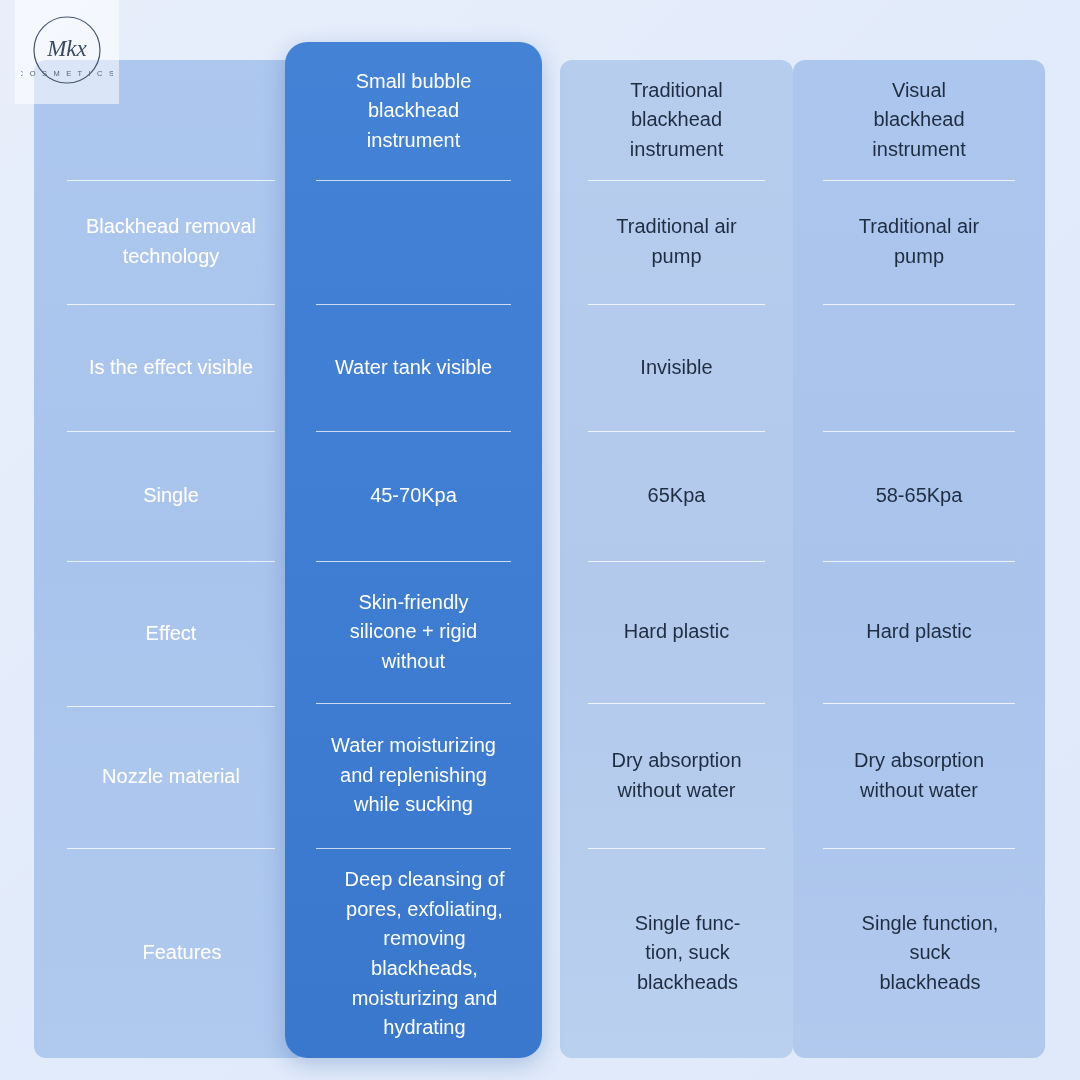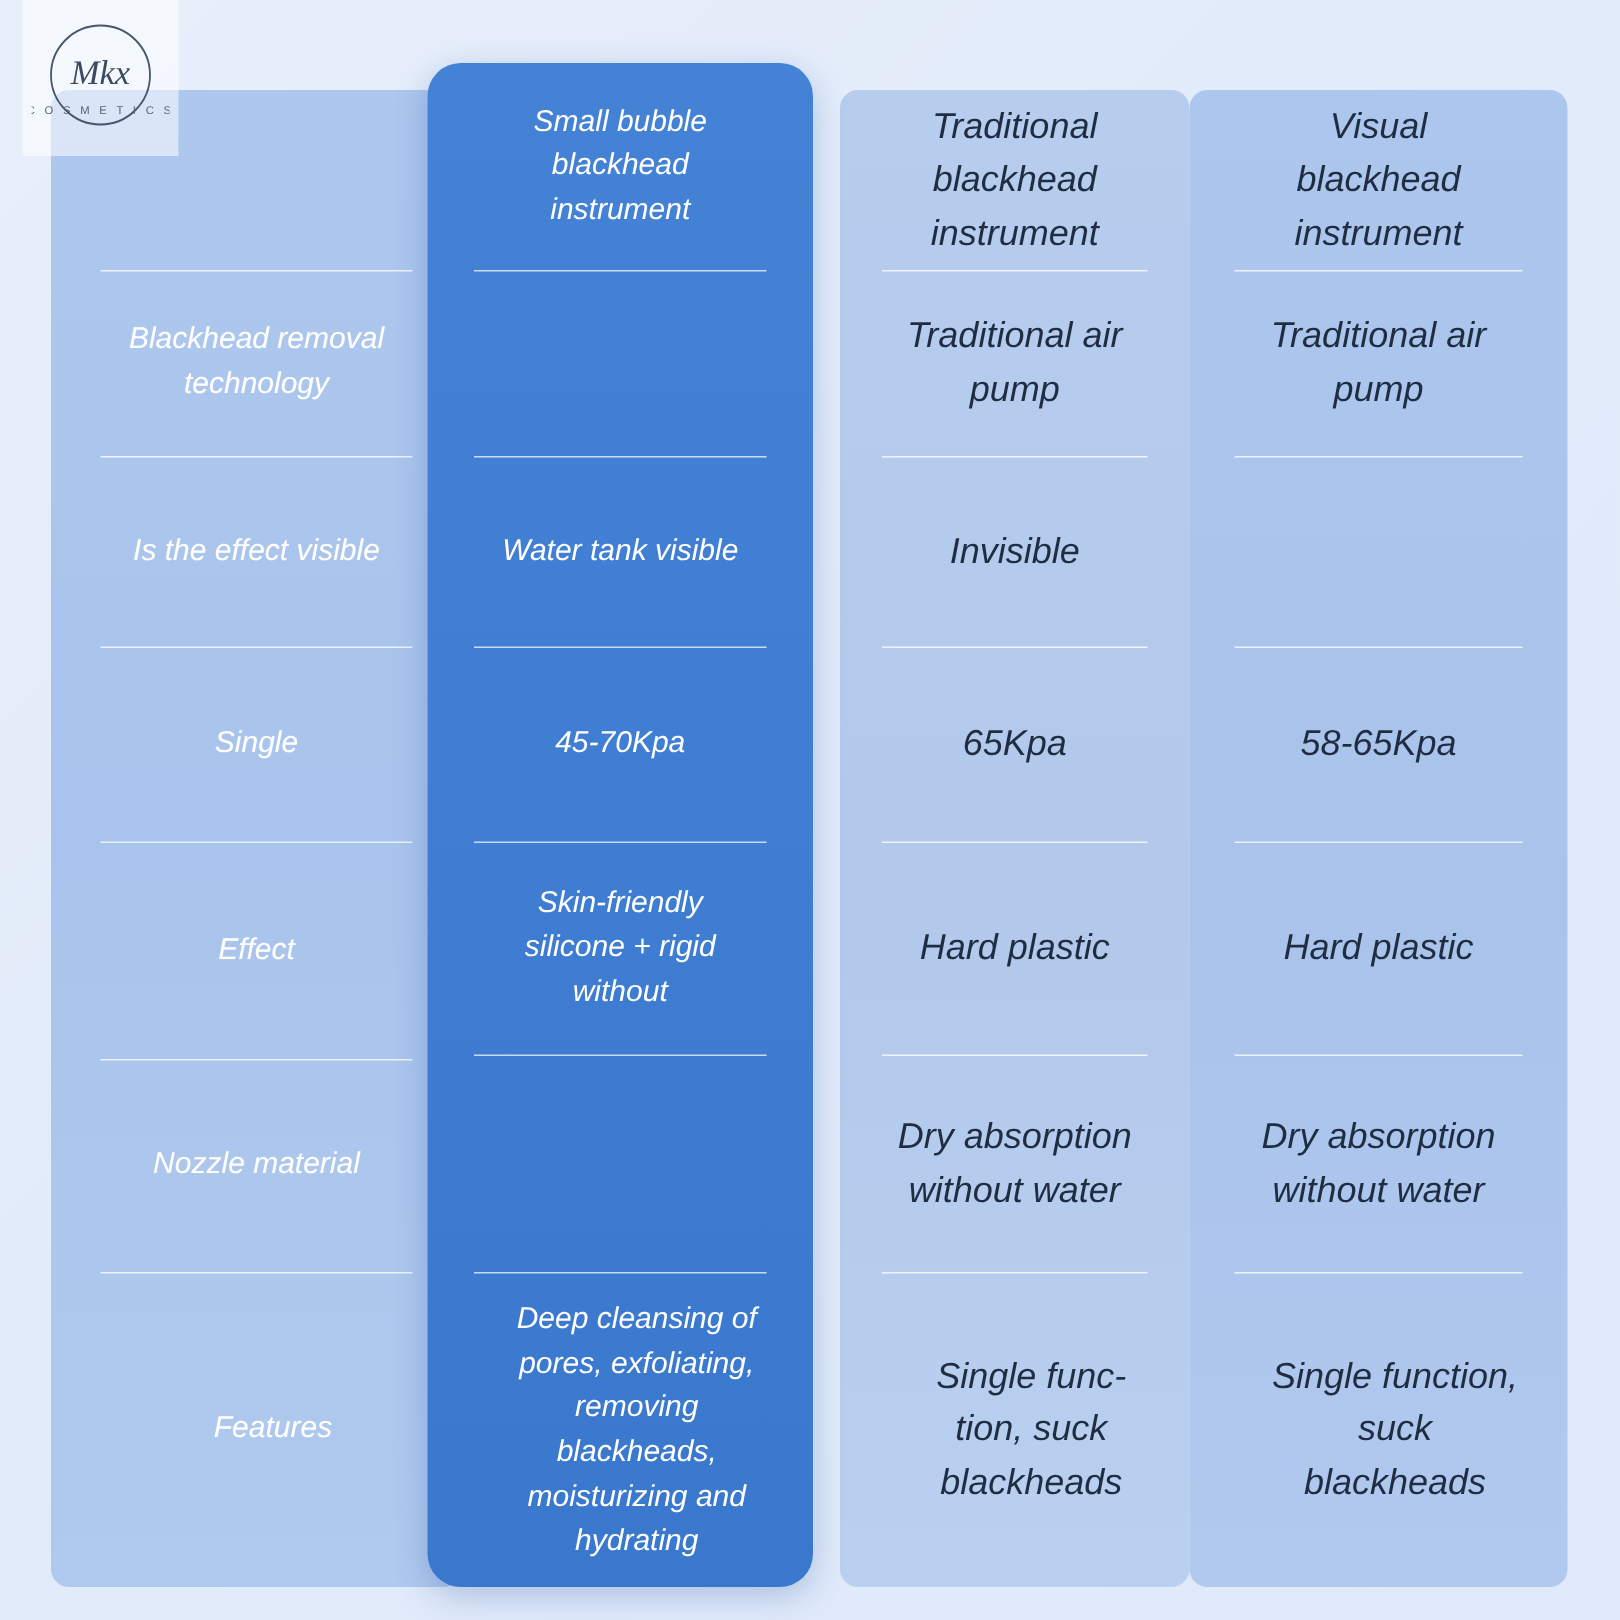--- a/index.html
+++ b/index.html
@@ -107,24 +107,23 @@
 
   
   .cell {
     display: flex;
     align-items: center;
     justify-content: center;
     text-align: center;
     padding: 4px 14px;
     position: relative;
     flex: 0 0 auto;
-    font-style: italic;
   }
   .cell-text {
-    font-size: 24px;
+    font-size: 20px;
     line-height: 1.48;
     font-weight: 400;
     white-space: pre-line;
   }
 
   .divider {
     position: absolute;
     left: 12%;
     width: 76%;
     height: 1px;
@@ -210,20 +209,23 @@
       <div class="cell-text">45-70Kpa</div>
     </div>
     <div class="cell r-4">
       <div class="divider top"></div>
       <div class="cell-text">Skin-friendly
 silicone + rigid
 without</div>
     </div>
     <div class="cell r-5">
       <div class="divider top"></div>
+      <div class="cell-text">Water moisturizing
+and replenishing
+while sucking</div>
     </div>
     <div class="cell r-6">
       <div class="divider top"></div>
       <div class="cell-text">Deep cleansing of
 pores, exfoliating,
 removing
 blackheads,
 moisturizing and
 hydrating</div>
     </div>

